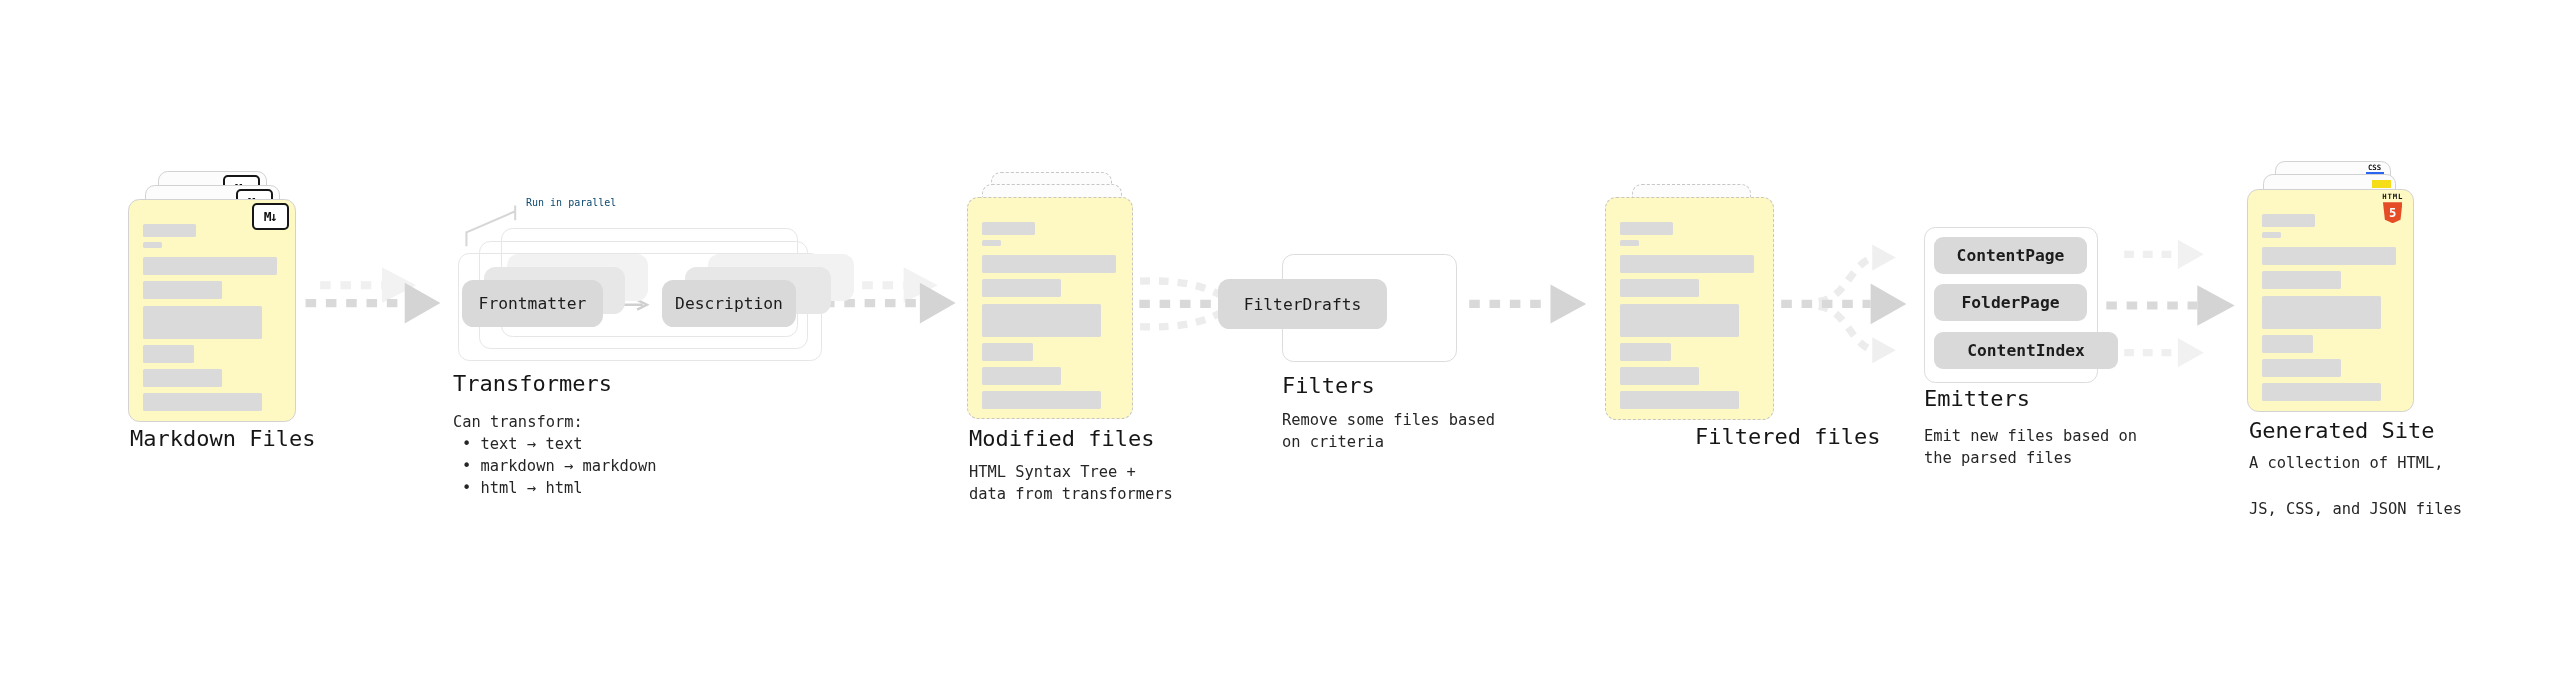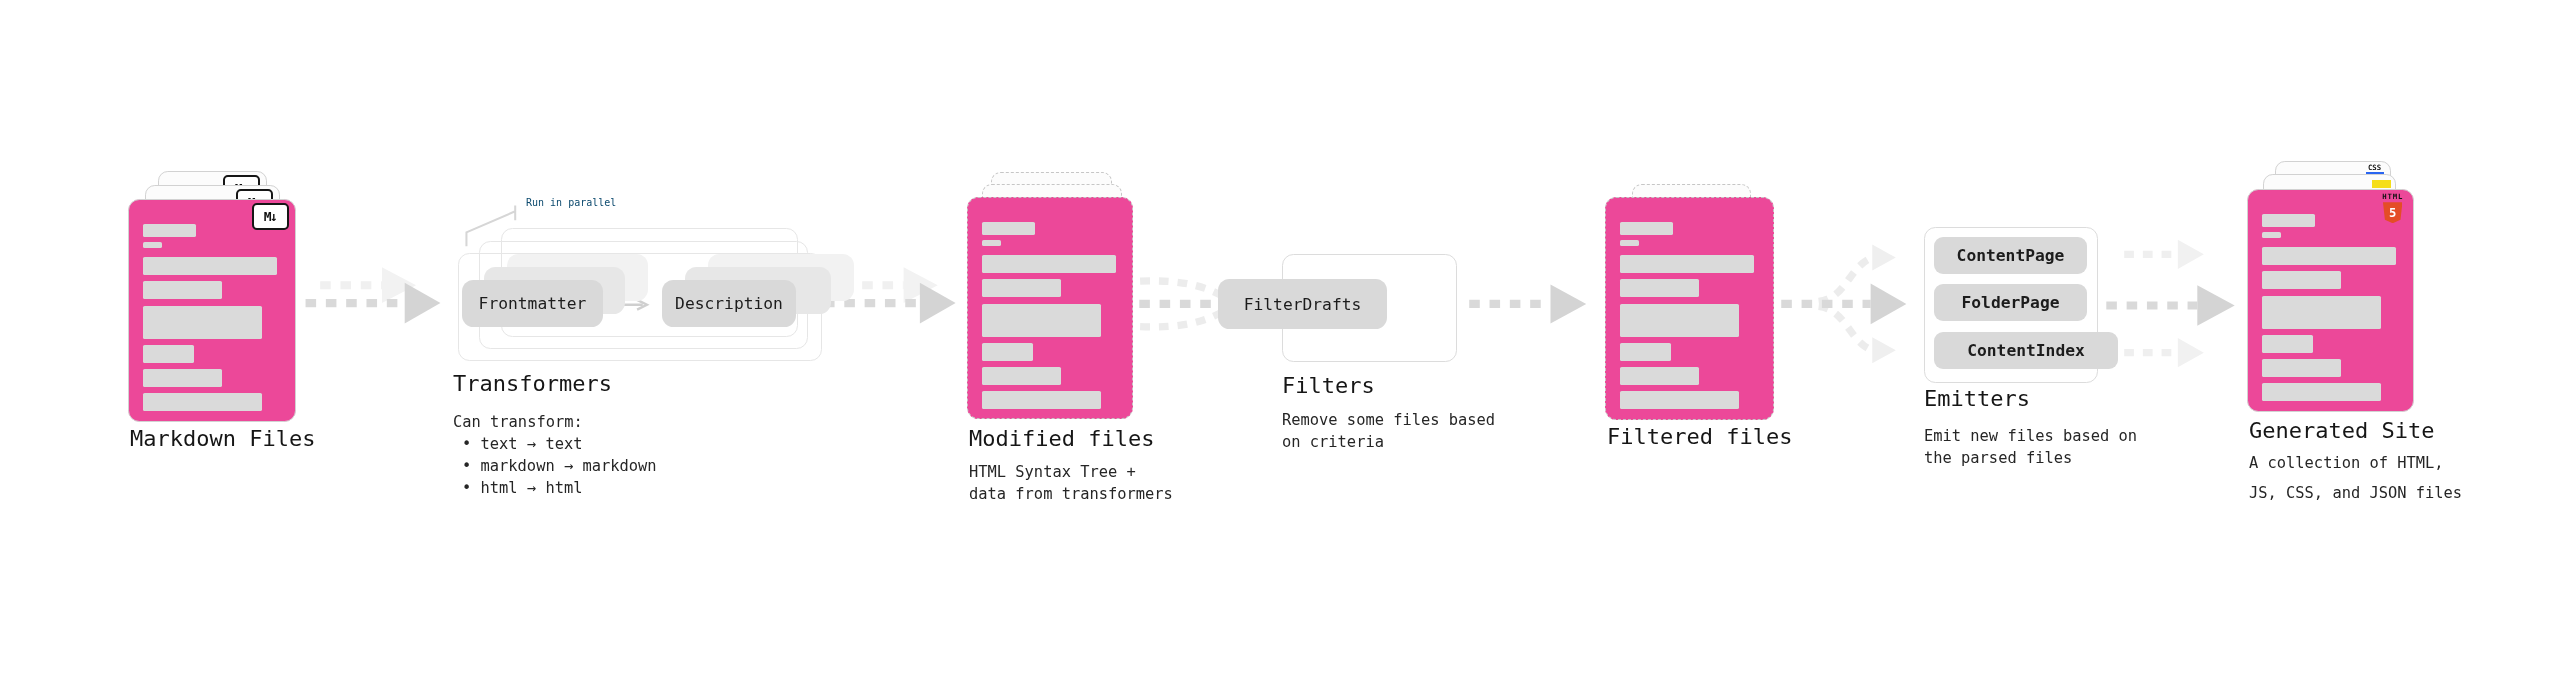--- a/index.html
+++ b/index.html
@@ -1,21 +1,21 @@
 <!DOCTYPE html>
 <html style="font-size:13px"><head>
 <meta charset="utf-8">
 <style>
   html,body{margin:0;padding:0;background:#ffffff;}
   #canvas{position:relative;width:2576px;height:681px;background:#ffffff;overflow:hidden;
           font-family:"DejaVu Sans Mono","Liberation Mono",monospace;color:#1a1a1a;}
   #arrow-layer{position:absolute;left:0;top:0;}
 
   
-  .card{position:absolute;background:#ec4899;border:1.6px solid #d2d2d2;border-radius:11.4px;}
+  .card{position:absolute;background:#fef9c3;border:1.6px solid #d2d2d2;border-radius:11.4px;}
   .card.back{background:#fcfcfc;border-radius:9.8px;}
   .card.dashed{border-style:dashed;border-color:#c6c6c6;}
   .bar{position:absolute;left:14px;background:#dadada;border-radius:1.6px;}
   .bT{top:24.4px;width:53px;height:12.2px;}
   .btiny{top:42px;width:18.7px;height:5.7px;}
   .b1{top:57px;width:134px;height:18px;}
   .b2{top:81px;width:79px;height:18px;}
   .b3{top:106px;width:119px;height:32.5px;}
   .b4{top:145px;width:51px;height:18px;}
   .b5{top:169px;width:79px;height:18px;}
@@ -188,21 +188,21 @@
     <div class="card dashed" style="left:1605px;top:197px;width:167px;height:221px">
       <div class="bar bT"></div>
       <div class="bar btiny"></div>
       <div class="bar b1"></div>
       <div class="bar b2"></div>
       <div class="bar b3"></div>
       <div class="bar b4"></div>
       <div class="bar b5"></div>
       <div class="bar b6"></div>
     </div>
-    <div class="h1" style="left:1607px;top:424px">Filtered files</div>
+    <div class="h1" style="left:1695px;top:424px">Filtered files</div>
   </div>
 
   <div>
     <div class="panel" style="left:1924px;top:227px;width:172px;height:154px"></div>
     <div class="step sm" style="left:1934px;top:237px;width:153px;height:37px">ContentPage</div>
     <div class="step sm" style="left:1934px;top:284px;width:153px;height:37px">FolderPage</div>
     <div class="step sm" style="left:1934px;top:332px;width:184px;height:37px">ContentIndex</div>
     <div class="h1" style="left:1924px;top:386px">Emitters</div>
     <div class="txt" style="left:1924px;top:427px">Emit new files based on</div>
     <div class="txt" style="left:1924px;top:449px">the parsed files</div>
@@ -227,17 +227,17 @@
       <div class="bar btiny"></div>
       <div class="bar b1"></div>
       <div class="bar b2"></div>
       <div class="bar b3"></div>
       <div class="bar b4"></div>
       <div class="bar b5"></div>
       <div class="bar b6"></div>
     </div>
     <div class="h1" style="left:2249px;top:418px">Generated Site</div>
     <div class="txt" style="left:2249px;top:454px">A collection of HTML,</div>
-    <div class="txt" style="left:2249px;top:484px">JS, CSS, and JSON files</div>
+    <div class="txt" style="left:2249px;top:500px">JS, CSS, and JSON files</div>
   </div>
 
 </div>
 
 
 </body></html>

